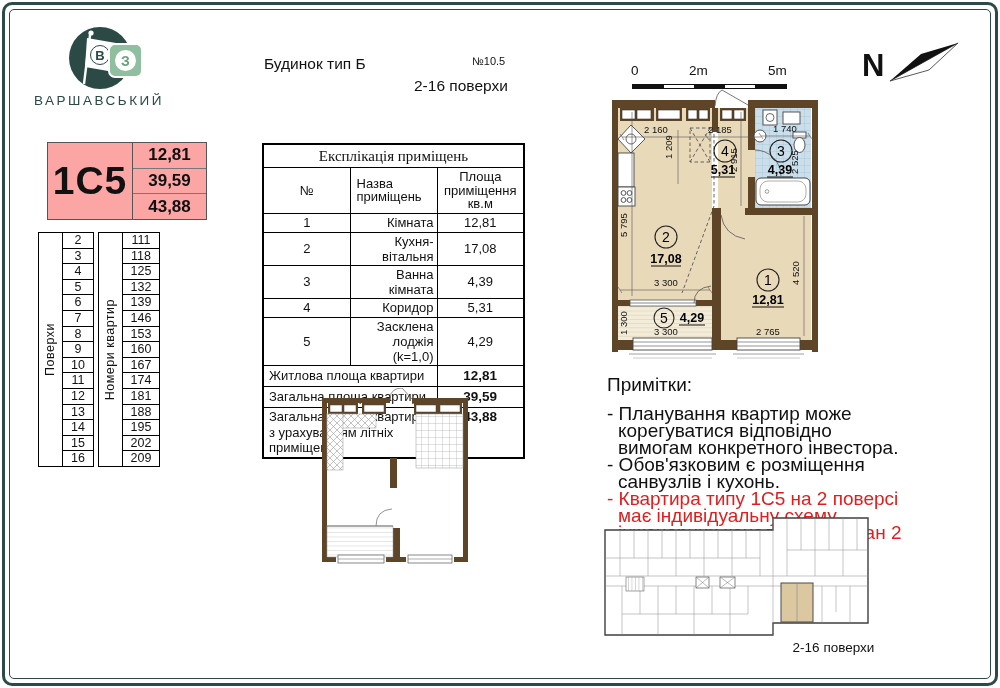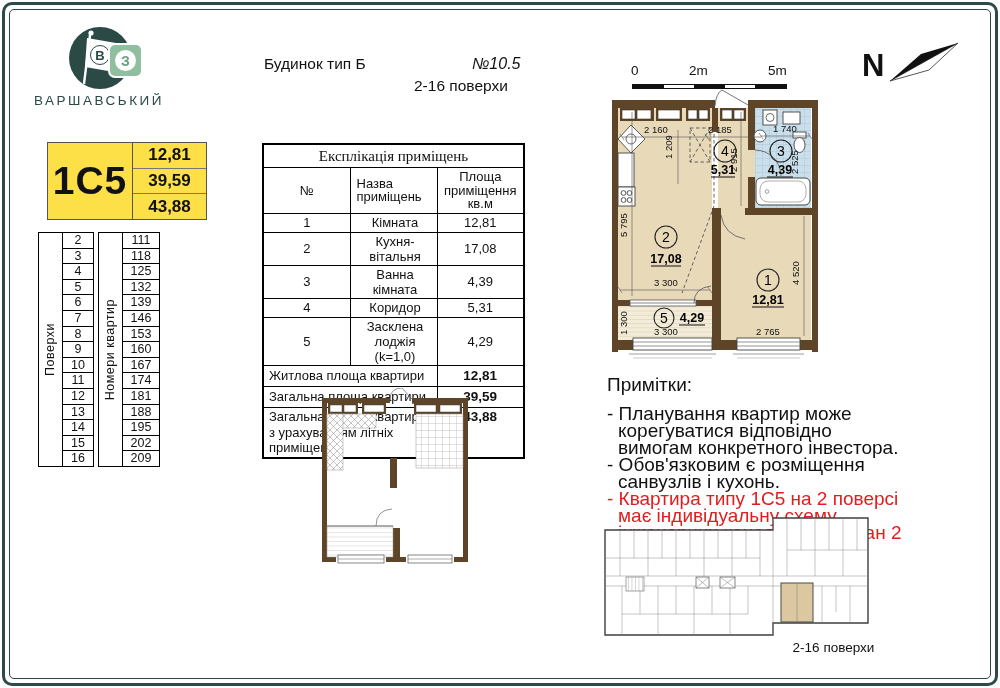--- a/index.html
+++ b/index.html
@@ -8,26 +8,26 @@
   .abs{position:absolute;}
   .frame-outer{position:absolute;inset:2px;border:3px solid #2c4a47;border-radius:10px;}
   .frame-inner{position:absolute;inset:9px;border:1px solid #2c4a47;border-radius:5px;}
 
   
   .wordmark{position:absolute;left:24px;top:93px;width:150px;text-align:center;
             font-size:13.5px;font-weight:normal;letter-spacing:2.5px;color:#2b4a46;}
 
   
   .h-build{position:absolute;left:264px;top:55px;font-size:15.5px;}
-  .h-num{position:absolute;left:472px;top:55px;font-size:16px;font-style:italic;}
+  .h-num{position:absolute;left:472px;top:55px;font-size:11px;}
   .h-floors{position:absolute;left:414px;top:77px;font-size:15.5px;}
 
   
   .card{position:absolute;left:47px;top:142px;width:158px;height:76px;border:1px solid #555;
-        display:grid;grid-template-columns:85px 1fr;background:#fde047;}
+        display:grid;grid-template-columns:85px 1fr;background:#fca5a5;}
   .card-code{grid-row:1 / span 3;border-right:1px solid #555;display:flex;align-items:center;
              justify-content:center;font-size:39px;font-weight:bold;letter-spacing:1px;}
   .card-val{border-bottom:1px solid #777;display:flex;align-items:center;justify-content:center;
             font-size:17px;font-weight:bold;}
   .card-val:last-child{border-bottom:none;}
 
   
   .flwrap{position:absolute;left:38px;top:232px;display:flex;gap:4px;}
   table.flt{border-collapse:collapse;}
   .flt td{border:1px solid #000;text-align:center;font-size:12.5px;padding:0 3px;
@@ -38,21 +38,21 @@
   .flt .numc{min-width:24px;}
   .flt .aptc{min-width:30px;margin-top:16px;}
 
   
   .exp{position:absolute;left:262px;top:143px;border-collapse:collapse;border:2px solid #000;
        width:263px;table-layout:fixed;}
   .exp td{border:1px solid #000;font-size:13px;padding:1px 3px;}
   .exp .tt{font-size:15px;text-align:center;height:20px;font-family:Liberation Serif, serif;}
   .exp .hd{text-align:center;font-size:13px;line-height:1.05;padding:2px;}
   .exp .no{width:24px;text-align:center;}
-  .exp .nm{width:153px;text-align:center;padding-left:6px;}
+  .exp .nm{width:153px;text-align:right;padding-left:6px;}
   .exp .ar{width:74px;text-align:center;}
   .exp .row td{height:16px;}
   .exp .sum td{font-size:13px;height:18px;}
   .exp .sum .v{font-weight:bold;font-size:13.5px;}
   .exp .sum2 td{vertical-align:top;line-height:1.2;}
 
   
   .sb0{position:absolute;left:631px;top:63px;font-size:13.5px;}
   .sb2{position:absolute;left:689px;top:63px;font-size:13.5px;}
   .sb5{position:absolute;left:768px;top:63px;font-size:13.5px;}

